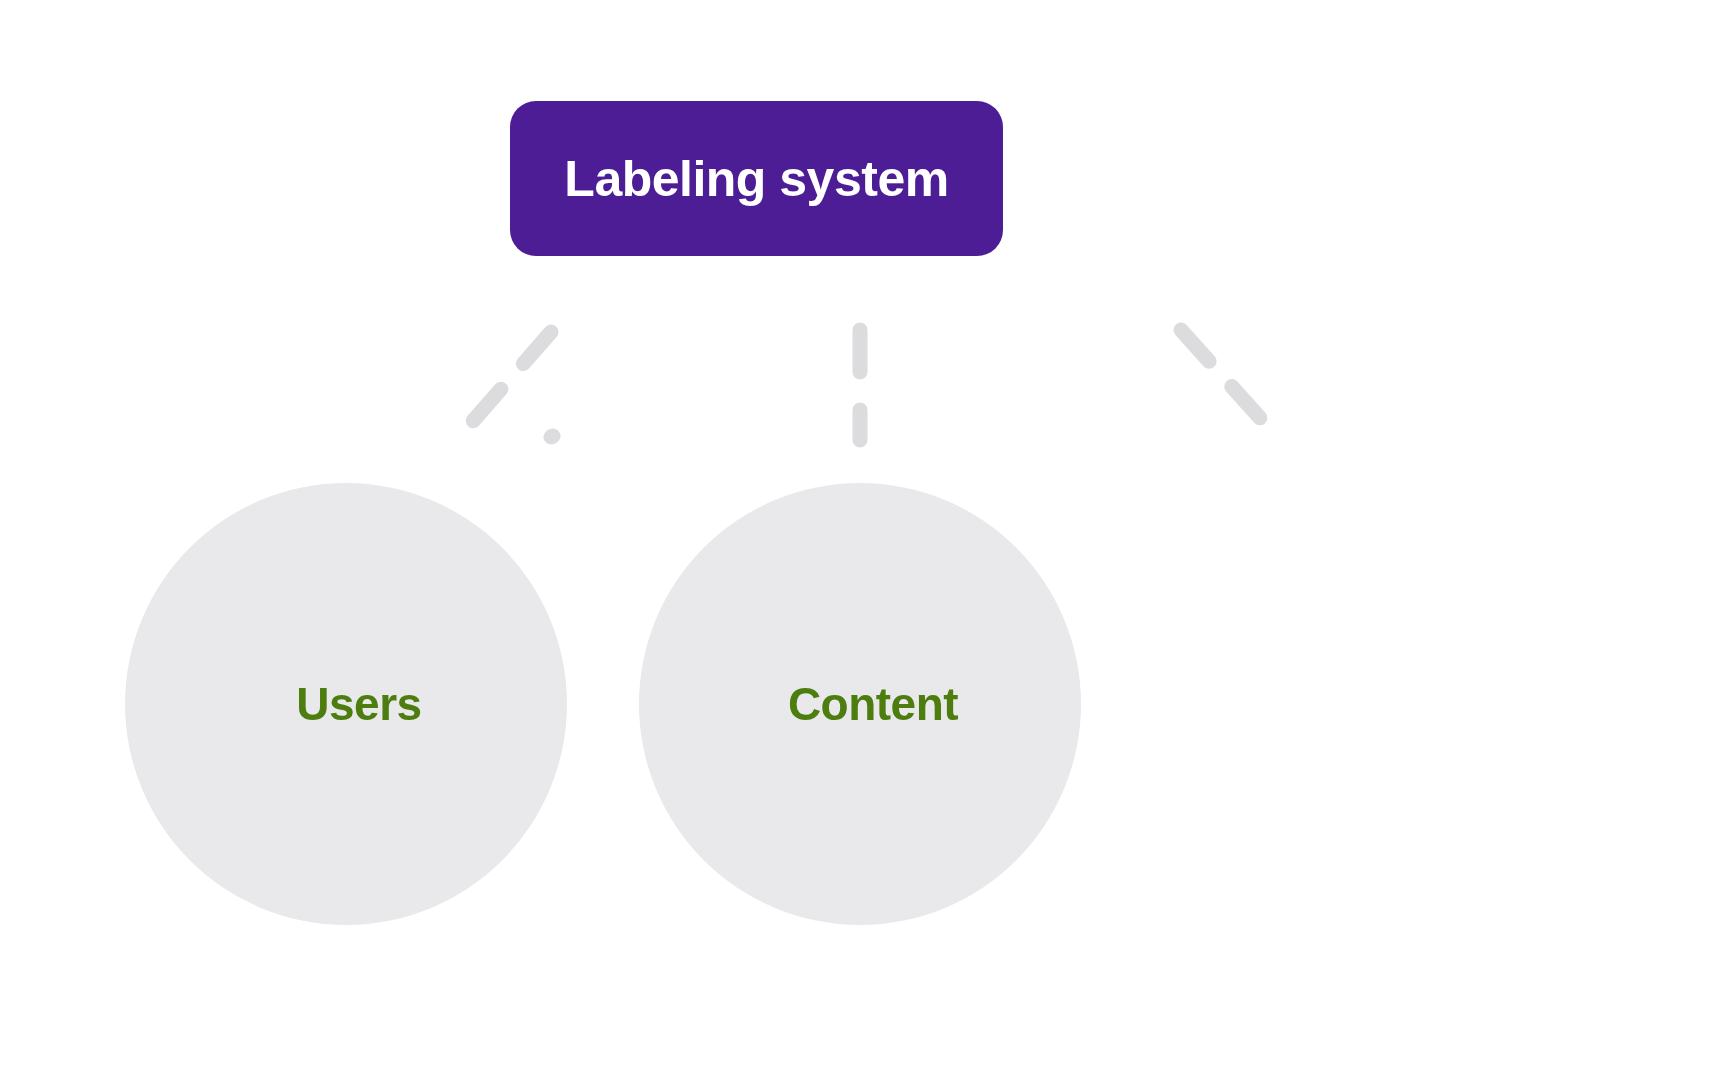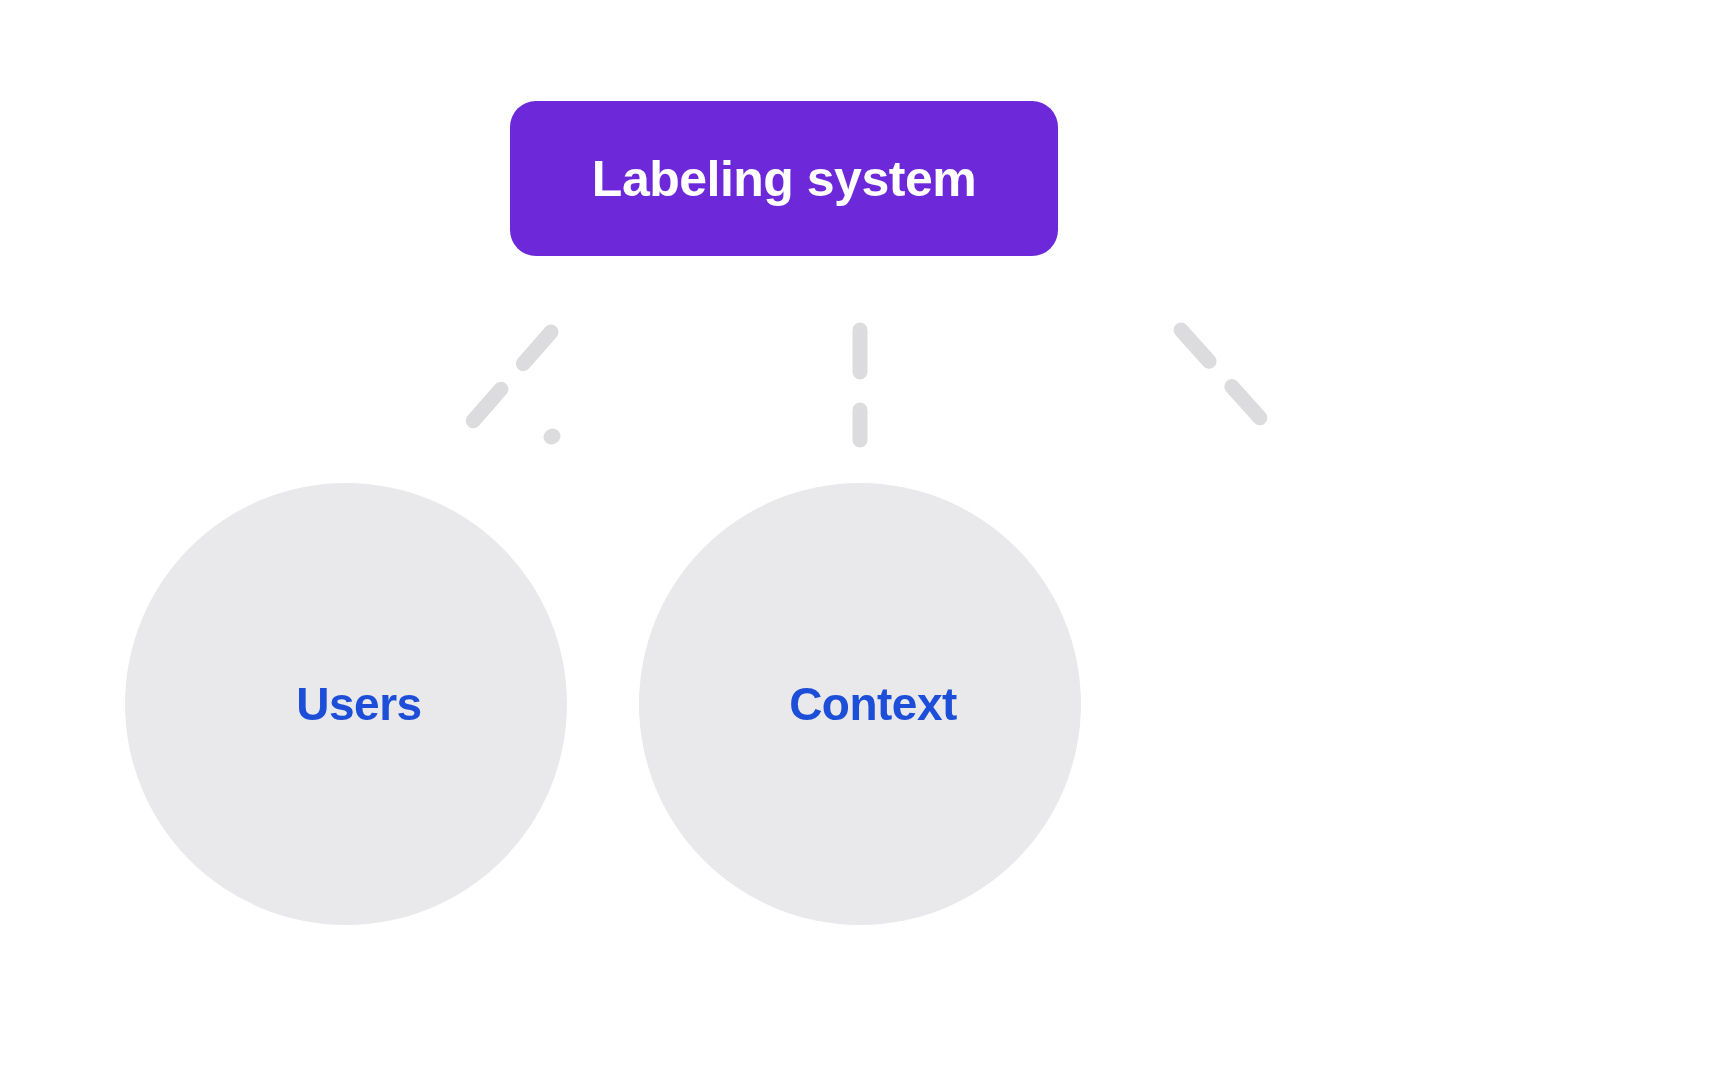--- a/index.html
+++ b/index.html
@@ -21,24 +21,24 @@
     width: 1728px;
     height: 1080px;
     background: #ffffff;
   }
 
   
   .root-node {
     position: absolute;
     left: 510px;
     top: 101px;
-    width: 548px;
+    width: 493px;
     height: 155px;
     border-radius: 26px;
-    background: #6d28d9;
+    background: #4c1d95;
     display: flex;
     align-items: center;
     justify-content: center;
     box-sizing: border-box;
   }
   .root-node-label {
     color: #ffffff;
     font-size: 50px;
     font-weight: bold;
     letter-spacing: -0.5px;
@@ -66,21 +66,21 @@
     display: flex;
     align-items: center;
     justify-content: center;
     top: 483px;
   }
   .leaf-node-users    { left: 125px;  }
   .leaf-node-context  { left: 639px;  }
   .leaf-node-content  { left: 1162px; }
 
   .leaf-node-label {
-    color: #1d4ed8;
+    color: #4d7c0f;
     font-size: 46px;
     font-weight: bold;
     letter-spacing: -0.5px;
     line-height: 1;
     white-space: nowrap;
     margin-left: 26px;
   }
 </style>
 </head>
 <body>
@@ -99,17 +99,17 @@
     <path d="M 860 330 L 860 440" fill="none" stroke="#dcdcde" stroke-width="15" stroke-linecap="round" stroke-dasharray="42 38"></path>
 
     <path d="M 1181 330 L 1277 437" fill="none" stroke="#dcdcde" stroke-width="15" stroke-linecap="round" stroke-dasharray="42 34"></path>
   </svg>
 
   <div class="leaf-node leaf-node-users">
     <span class="leaf-node-label">Users</span>
   </div>
 
   <div class="leaf-node leaf-node-context">
-    <span class="leaf-node-label">Context</span>
+    <span class="leaf-node-label">Content</span>
   </div>
 
 
 </div>
 
 </body></html>

